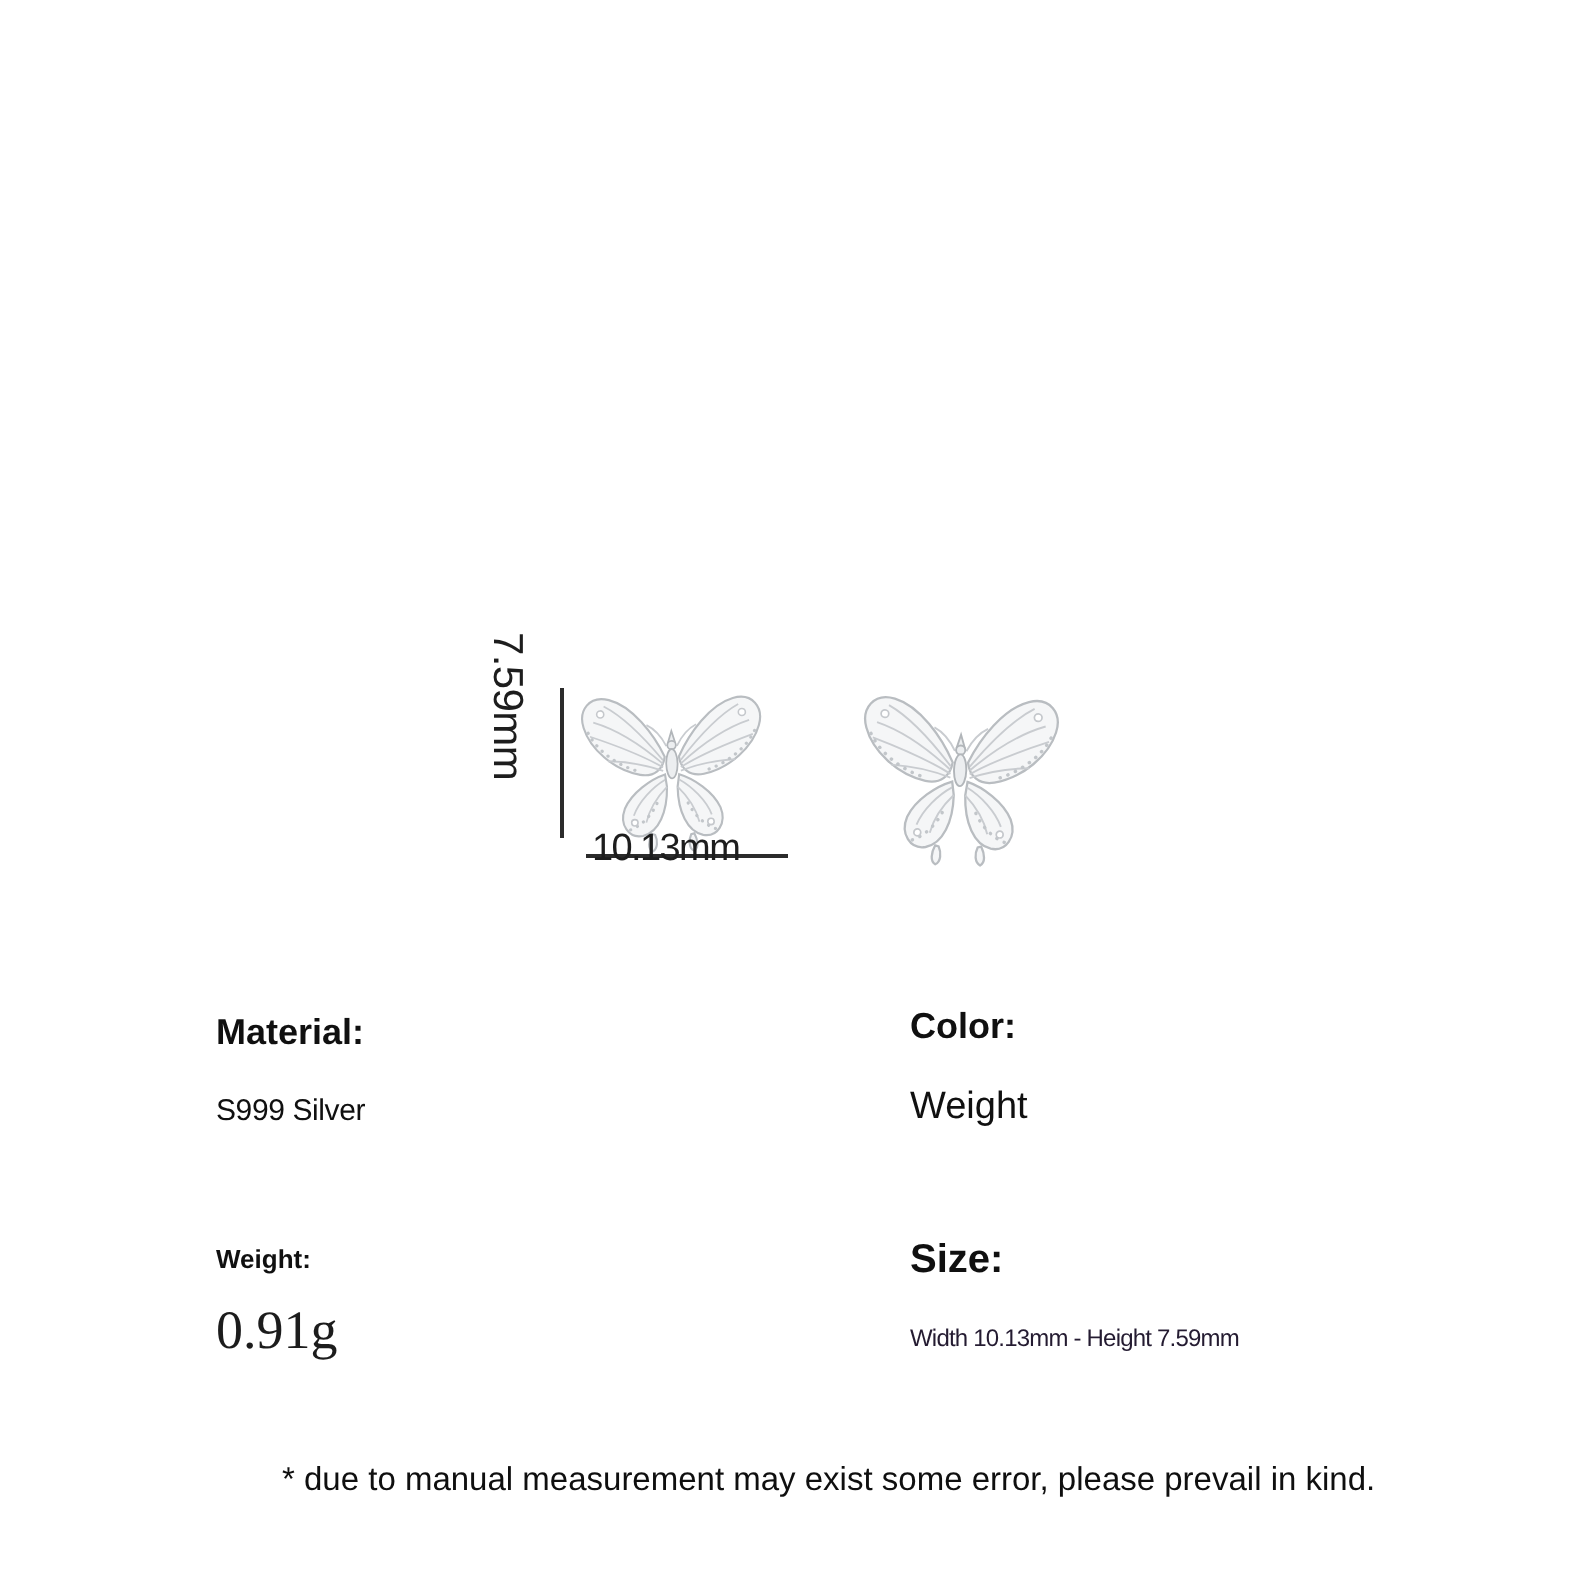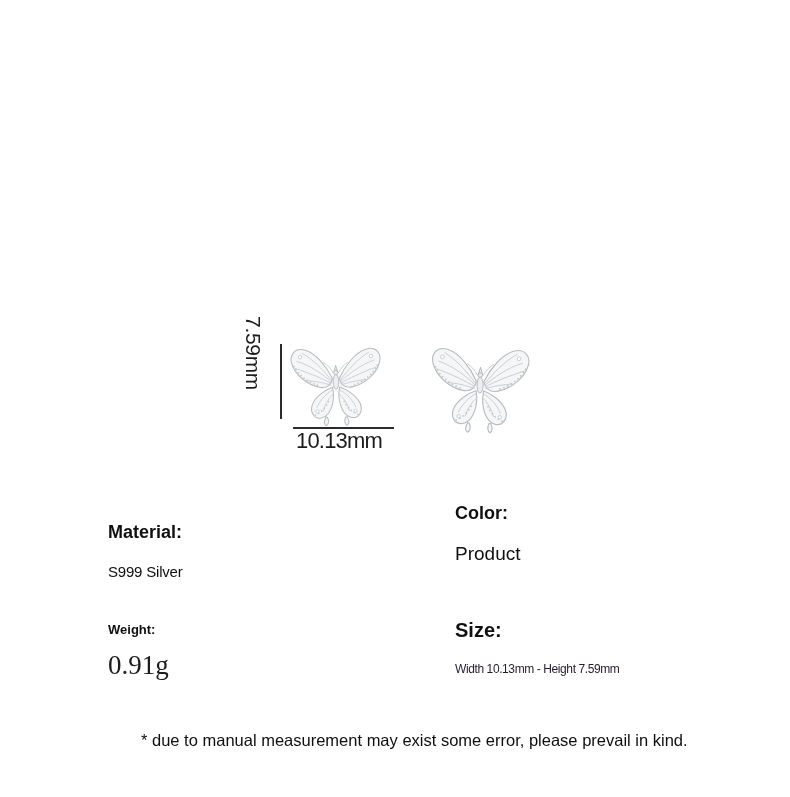--- a/index.html
+++ b/index.html
@@ -38,36 +38,36 @@
   }
   .vline{
     position:absolute;left:280px;top:344px;
     width:2px;height:75px;background:#2b2b2b;
   }
   .hline{
     position:absolute;left:293px;top:427px;
     width:101px;height:2px;background:#2b2b2b;
   }
   .dim-h{
-    position:absolute;left:296px;top:428px;
-    font-size:22px;letter-spacing:-0.8px;color:#1d1d1d;white-space:nowrap;
+    position:absolute;left:296px;top:414px;
+    font-size:19px;letter-spacing:-0.8px;color:#1d1d1d;white-space:nowrap;
   }
   .butterfly{position:absolute;}
   .butterfly-left{left:287px;top:342px;width:98px;height:85px;transform:rotate(-1deg);}
   .butterfly-right{left:427px;top:342px;width:106px;height:92px;transform:rotate(1.5deg);}
   .wing{fill:var(--butterfly-fill,#f5f6f7);stroke:var(--butterfly-stroke,#b9bdc1);stroke-width:1.2;}
   .vein{fill:none;stroke:#c9ccd0;stroke-width:1;}
   .dots{fill:none;stroke:#c2c6ca;stroke-width:1.8;stroke-dasharray:0.1 4.2;stroke-linecap:round;}
   .hole{fill:#ffffff;stroke:#c5c8cc;stroke-width:0.9;}
   .bodyfill{fill:#eceef0;stroke:#b2b6ba;stroke-width:1;}
   
   .spec{position:absolute;}
   .spec-label{font-weight:700;color:#101010;white-space:nowrap;}
   .spec-value{font-weight:400;color:#101010;white-space:nowrap;}
-  .spec-material{left:108px;top:506px;margin-top:16px;}
+  .spec-material{left:108px;top:506px;}
   .spec-material .spec-label{font-size:18px;}
   .spec-material .spec-value{font-size:15px;letter-spacing:-0.2px;margin-top:20px;}
   .spec-color{left:455px;top:503px;}
   .spec-color .spec-label{font-size:18px;}
   .spec-color .spec-value{font-size:19px;margin-top:19px;}
   .spec-weight{left:108px;top:622px;}
   .spec-weight .spec-label{font-size:13px;}
   .spec-weight .spec-value{
     font-family:"Liberation Serif", serif;
     font-weight:400;font-size:27px;margin-top:13px;color:#1c1c1c;text-align:right;
@@ -133,21 +133,21 @@
     <span class="dim-h">10.13mm</span>
   </section>
 
   <section>
     <div class="spec spec-material">
       <div class="spec-label">Material:</div>
       <div class="spec-value">S999 Silver</div>
     </div>
     <div class="spec spec-color">
       <div class="spec-label">Color:</div>
-      <div class="spec-value">Product</div>
+      <div class="spec-value">Weight</div>
     </div>
     <div class="spec spec-weight">
       <div class="spec-label">Weight:</div>
       <div class="spec-value">0.91g</div>
     </div>
     <div class="spec spec-size">
       <div class="spec-label">Size:</div>
       <div class="spec-value">Width 10.13mm - Height 7.59mm</div>
     </div>
   </section>

